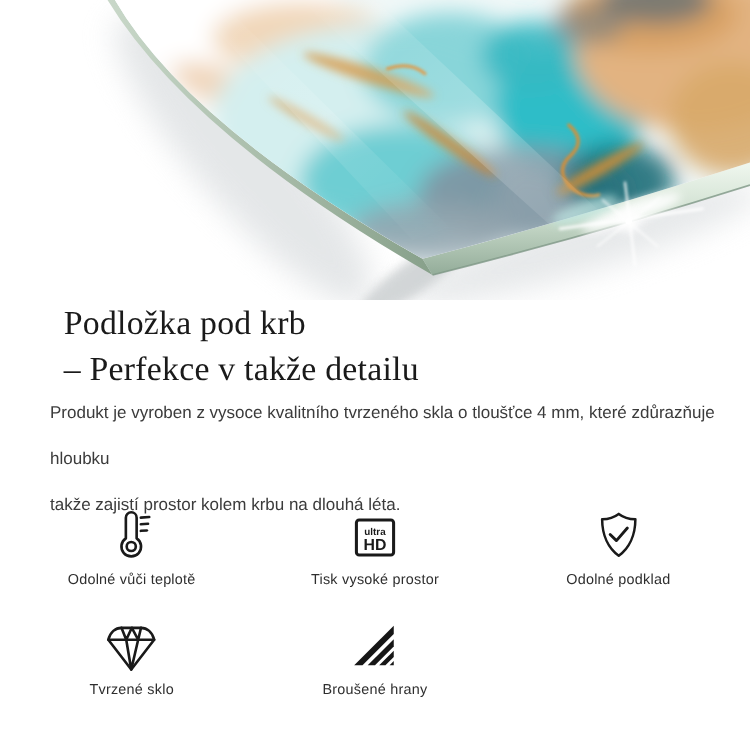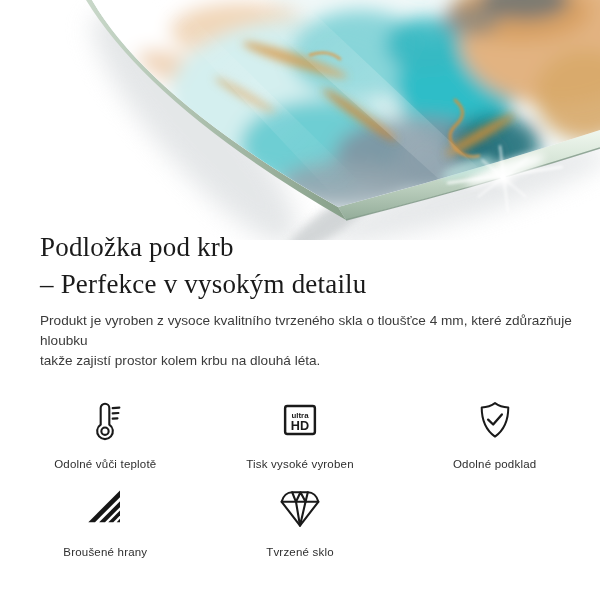--- a/index.html
+++ b/index.html
@@ -18,31 +18,31 @@
   .heading{
     position:absolute;left:40px;top:229px;
     font-family:"Liberation Serif","DejaVu Serif",serif;
     font-size:27px;line-height:37px;color:#1a1a1a;font-weight:400;
     letter-spacing:0.2px;
   }
 
   
   .desc{
     position:absolute;left:40px;top:311px;width:540px;
-    font-size:13.6px;line-height:20px;color:#3b3b3b;
+    font-size:13.6px;line-height:37px;color:#3b3b3b;
   }
 
   
   .features{
     position:absolute;left:8px;top:399px;width:584px;
     display:grid;grid-template-columns:repeat(3,1fr);
     grid-row-gap:17px;
   }
   .feature{display:flex;flex-direction:column;align-items:center;}
-  .icon-box{height:52px;display:flex;align-items:flex-start;justify-content:center;}
+  .icon-box{height:52px;display:flex;align-items:flex-end;justify-content:center;}
   .feature-label{
     margin-top:7px;font-size:11.5px;color:#2e2e2e;letter-spacing:0.2px;
     text-align:center;white-space:nowrap;
   }
   .ico{stroke:#1a1a1a;fill:none;stroke-width:2.2;}
 </style>
 </head>
 <body>
 
 <div class="stage">
@@ -136,23 +136,23 @@
           <line x1="500" y1="146" x2="508" y2="212" stroke-width="1.6"></line>
           <line x1="478" y1="197" x2="528" y2="158" stroke-width="1.2"></line>
           <line x1="482" y1="160" x2="526" y2="197" stroke-width="1.2"></line>
         </g>
         <circle cx="503" cy="177" r="9" fill="#ffffff" opacity="0.85" filter="url(#blur4)"></circle>
         <circle cx="503" cy="177" r="2.6" fill="#ffffff"></circle>
       </g>
     </svg>
   </div>
 
-  <h1 class="heading" style="margin:0;font-size:27px;">
+  <h1 class="heading" style="margin:11px;font-size:27px;">
     <div>Podložka pod krb</div>
-    <div>– Perfekce v vysokým detailu</div>
+    <div>– Perfekce v takže detailu</div>
   </h1>
 
   <div class="desc">
     <div>Produkt je vyroben z vysoce kvalitního tvrzeného skla o tloušťce 4 mm, které zdůrazňuje hloubku</div>
     <div>takže zajistí prostor kolem krbu na dlouhá léta.</div>
   </div>
 
   <div class="features">
 
     <div class="feature">
@@ -169,54 +169,54 @@
     </div>
 
     <div class="feature">
       <div class="icon-box">
         <svg width="42" height="42" viewBox="0 0 48 48">
           <rect x="7" y="8" width="34" height="32" rx="2.5" fill="none" stroke="#1a1a1a" stroke-width="2.8"></rect>
           <text x="24" y="21.5" text-anchor="middle" font-family="Liberation Sans, sans-serif" font-size="9" font-weight="600" fill="#1a1a1a">ultra</text>
           <text x="24" y="35.5" text-anchor="middle" font-family="Liberation Sans, sans-serif" font-size="14.5" font-weight="700" fill="#1a1a1a">HD</text>
         </svg>
       </div>
-      <div class="feature-label">Tisk vysoké vyroben</div>
+      <div class="feature-label">Tisk vysoké prostor</div>
     </div>
 
     <div class="feature">
       <div class="icon-box">
         <svg width="44" height="44" viewBox="0 0 48 48" class="ico" stroke-linecap="round" stroke-linejoin="round">
           <path d="M24,4.5 C28,7.5 33.5,9 38.5,9.2 C38.5,23 33,34.5 24,41 C15,34.5 9.5,23 9.5,9.2 C14.5,9 20,7.5 24,4.5 Z"></path>
           <path d="M16.5,22.5 L22,27.8 L31.5,16.8" stroke-width="2.5"></path>
         </svg>
       </div>
       <div class="feature-label">Odolné podklad</div>
+    </div>
+
+    <div class="feature">
+      <div class="icon-box">
+        <svg width="46" height="42" viewBox="0 0 48 44" class="ico" stroke-linecap="round" stroke-linejoin="round">
+          <path d="M24,40.5 L4.8,15.5 C6.3,9 10.8,5.5 15.8,5.5 L32.2,5.5 C37.2,5.5 41.7,9 43.2,15.5 Z"></path>
+          <line x1="4.8" y1="15.5" x2="43.2" y2="15.5"></line>
+          <path d="M15.8,5.5 L19.8,15.5 L24.5,5.5 L29.8,15.5 L32.2,5.5"></path>
+          <path d="M19.8,15.5 L24,40.5 L29.8,15.5"></path>
+        </svg>
+      </div>
+      <div class="feature-label">Tvrzené sklo</div>
     </div>
 
     <div class="feature">
       <div class="icon-box">
         <svg width="40" height="42" viewBox="0 0 48 48">
           <g fill="#161616">
             <path d="M4,41 L12,41 L42,11 L42,3 Z"></path>
             <path d="M17,41 L24,41 L42,23 L42,16 Z"></path>
             <path d="M28,41 L34,41 L42,33 L42,27 Z"></path>
             <path d="M38,41 L42,41 L42,37 Z"></path>
           </g>
         </svg>
       </div>
       <div class="feature-label">Broušené hrany</div>
     </div>
 
-    <div class="feature">
-      <div class="icon-box">
-        <svg width="46" height="42" viewBox="0 0 48 44" class="ico" stroke-linecap="round" stroke-linejoin="round">
-          <path d="M24,40.5 L4.8,15.5 C6.3,9 10.8,5.5 15.8,5.5 L32.2,5.5 C37.2,5.5 41.7,9 43.2,15.5 Z"></path>
-          <line x1="4.8" y1="15.5" x2="43.2" y2="15.5"></line>
-          <path d="M15.8,5.5 L19.8,15.5 L24.5,5.5 L29.8,15.5 L32.2,5.5"></path>
-          <path d="M19.8,15.5 L24,40.5 L29.8,15.5"></path>
-        </svg>
-      </div>
-      <div class="feature-label">Tvrzené sklo</div>
-    </div>
-
 
   </div>
 </div>
 
 </body></html>

